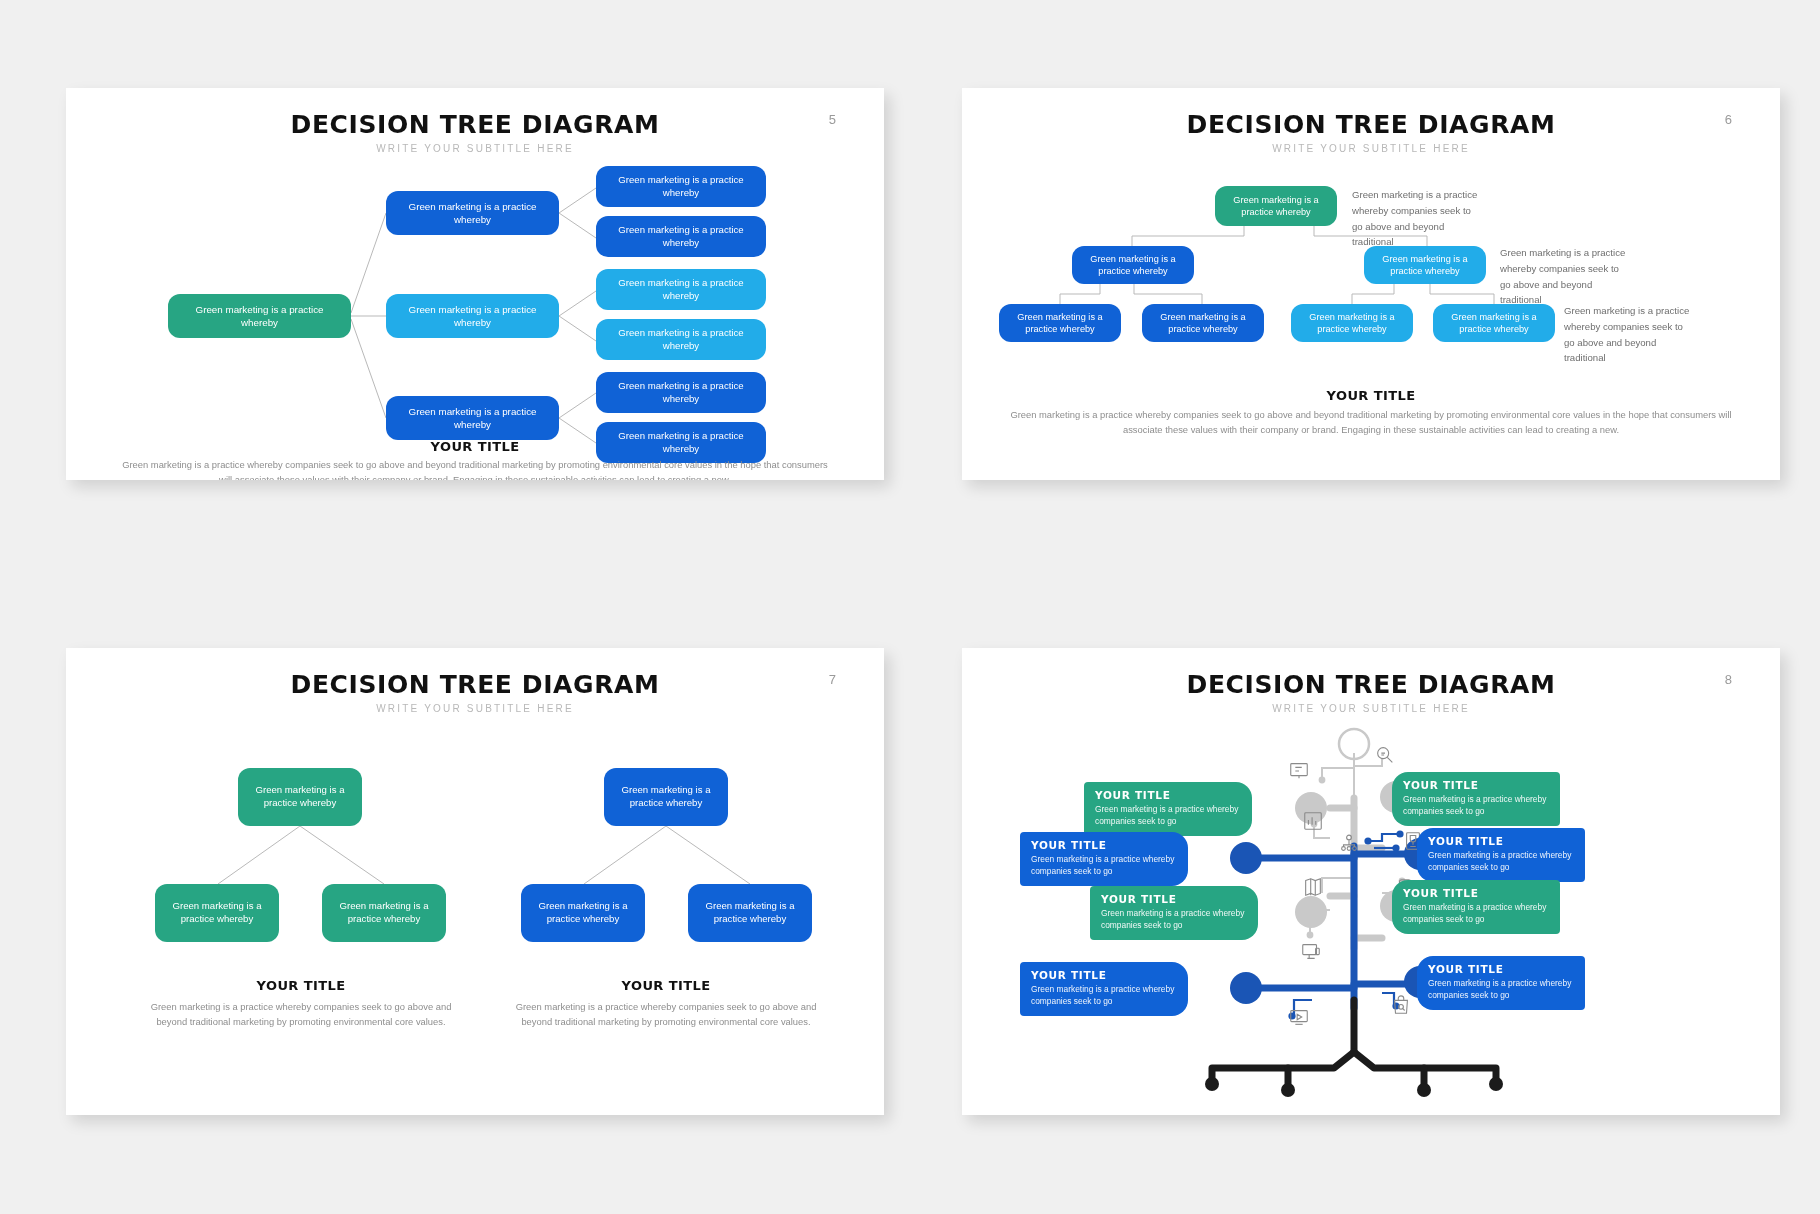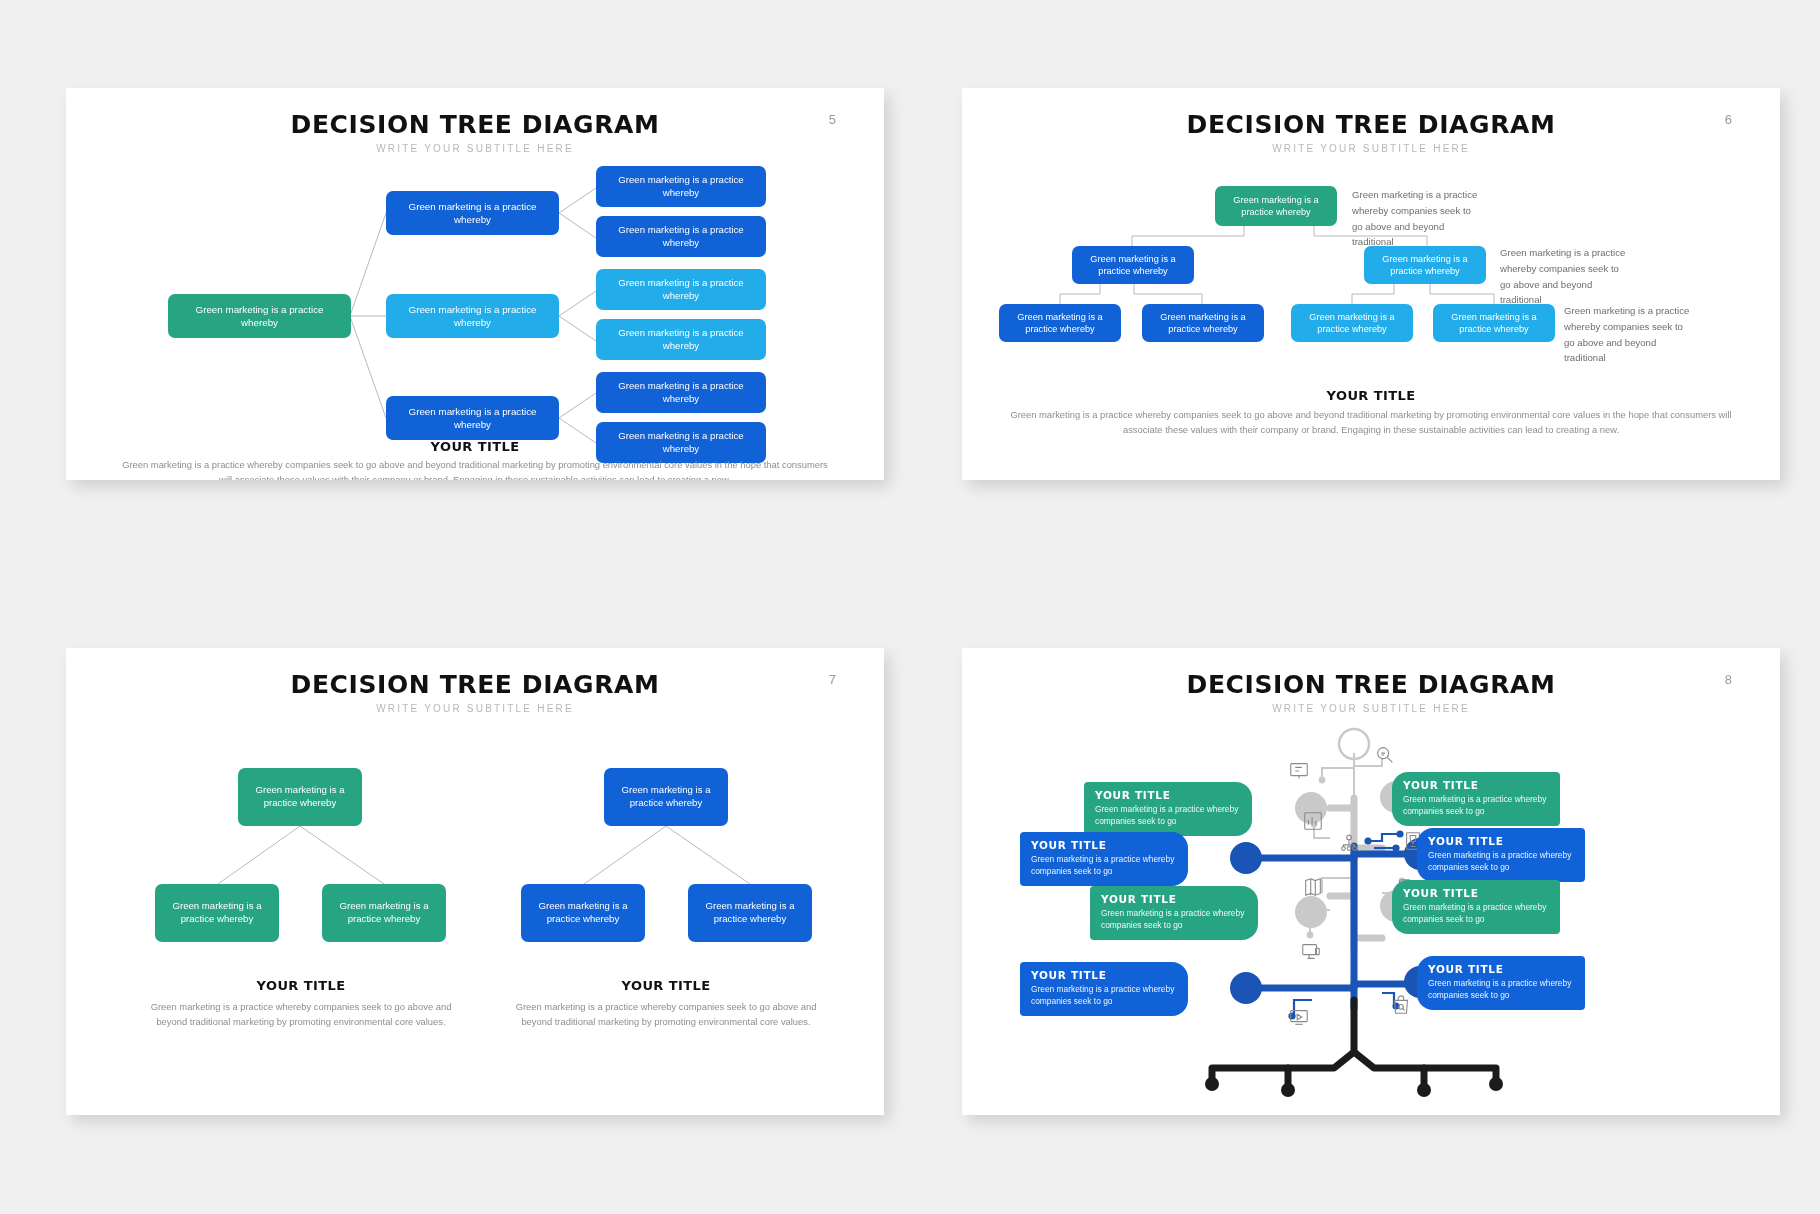--- a/index.html
+++ b/index.html
@@ -39,21 +39,21 @@
     color:#b8b8b8;
   }
   .page-num{
     position:absolute;right:48px;top:24px;
     font-size:13px;color:#9a9a9a;
   }
 
   
   .node{
     position:absolute;
-    border-radius:7px;
+    border-radius:12px;
     color:#ffffff;
     display:flex;align-items:center;justify-content:center;
     text-align:center;
     line-height:1.35;
     box-sizing:border-box;
     padding:4px 8px;
   }
   .green{background:#27a583;}
   .blue {background:#1062d6;}
   .lblue{background:#22ace9;}

